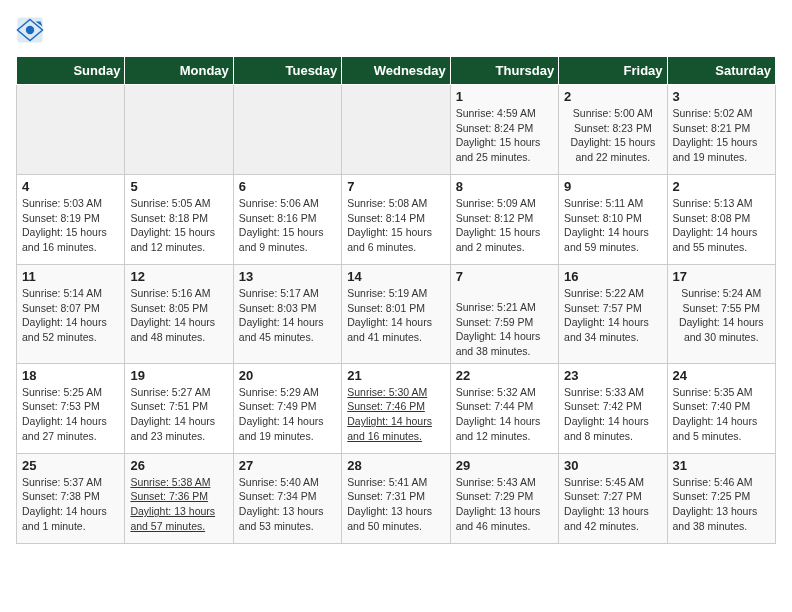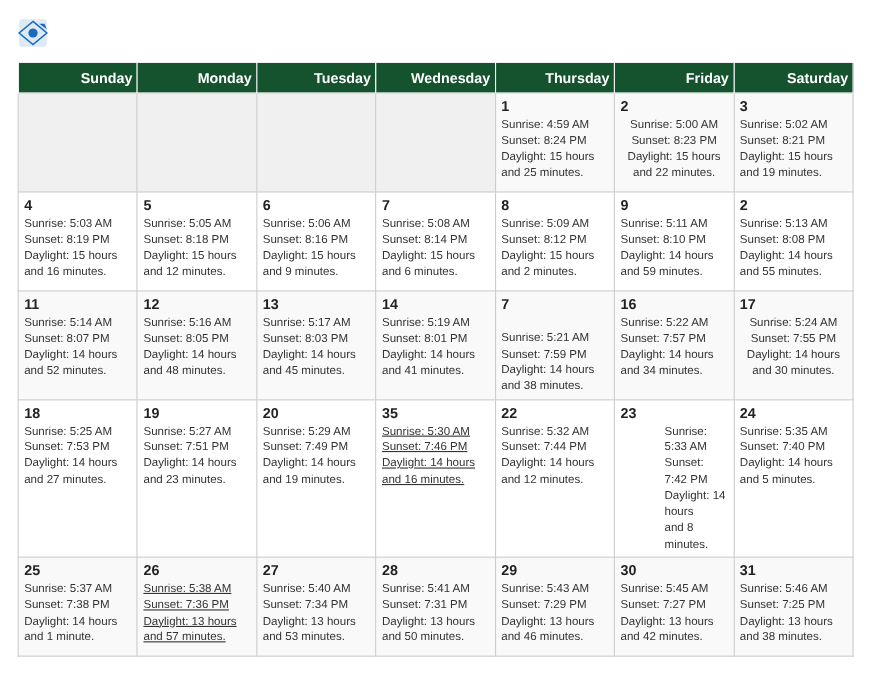--- a/index.html
+++ b/index.html
@@ -273,36 +273,36 @@
 and 23 minutes.</div>
         </td>
         <td>
           <div class="day-number">20</div>
           <div class="day-info" style="white-space: pre-line;">Sunrise: 5:29 AM
 Sunset: 7:49 PM
 Daylight: 14 hours
 and 19 minutes.</div>
         </td>
         <td>
-          <div class="day-number">35</div>
+          <div class="day-number">21</div>
           <div class="day-info" style="white-space: pre-line; text-decoration: underline;">Sunrise: 5:30 AM
 Sunset: 7:46 PM
 Daylight: 14 hours
 and 16 minutes.</div>
         </td>
         <td>
           <div class="day-number">22</div>
           <div class="day-info" style="white-space: pre-line;">Sunrise: 5:32 AM
 Sunset: 7:44 PM
 Daylight: 14 hours
 and 12 minutes.</div>
         </td>
         <td>
           <div class="day-number">23</div>
-          <div class="day-info" style="white-space: pre-line; margin-left: 40px;">Sunrise: 5:33 AM
+          <div class="day-info" style="white-space: pre-line;">Sunrise: 5:33 AM
 Sunset: 7:42 PM
 Daylight: 14 hours
 and 8 minutes.</div>
         </td>
         <td>
           <div class="day-number">24</div>
           <div class="day-info" style="white-space: pre-line;">Sunrise: 5:35 AM
 Sunset: 7:40 PM
 Daylight: 14 hours
 and 5 minutes.</div>

